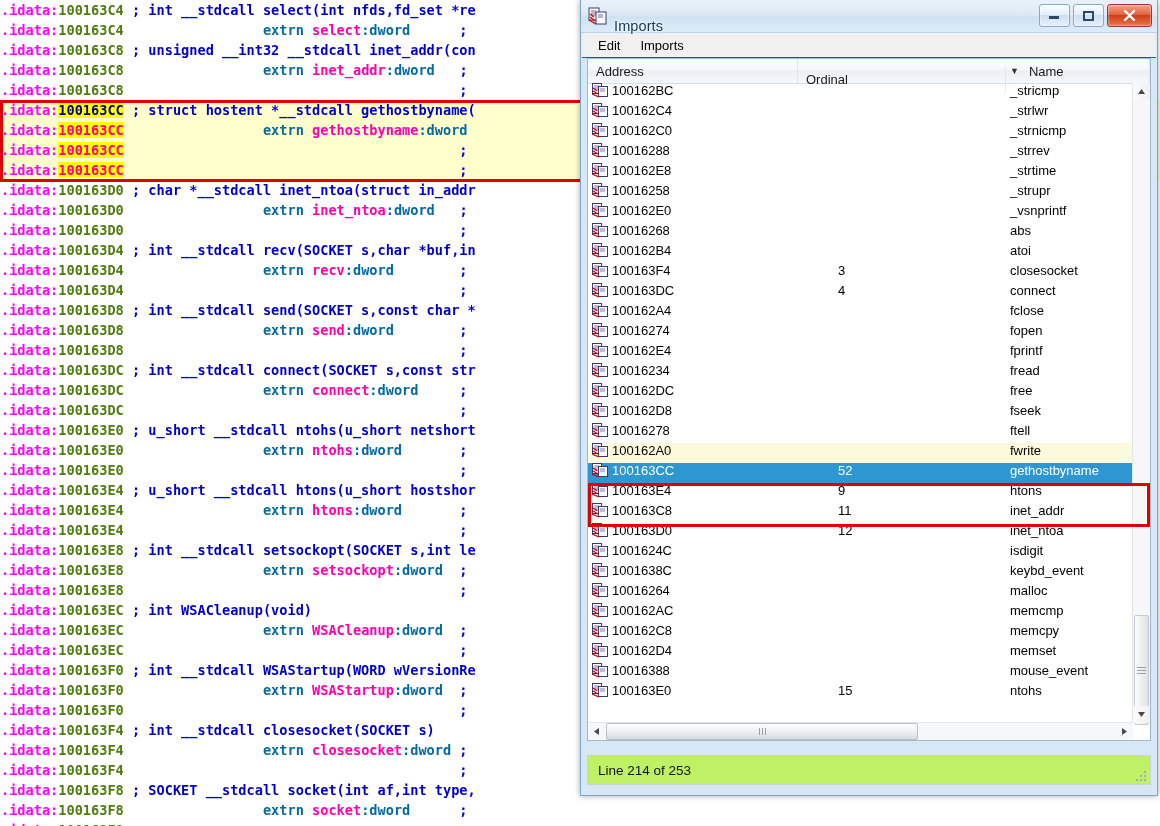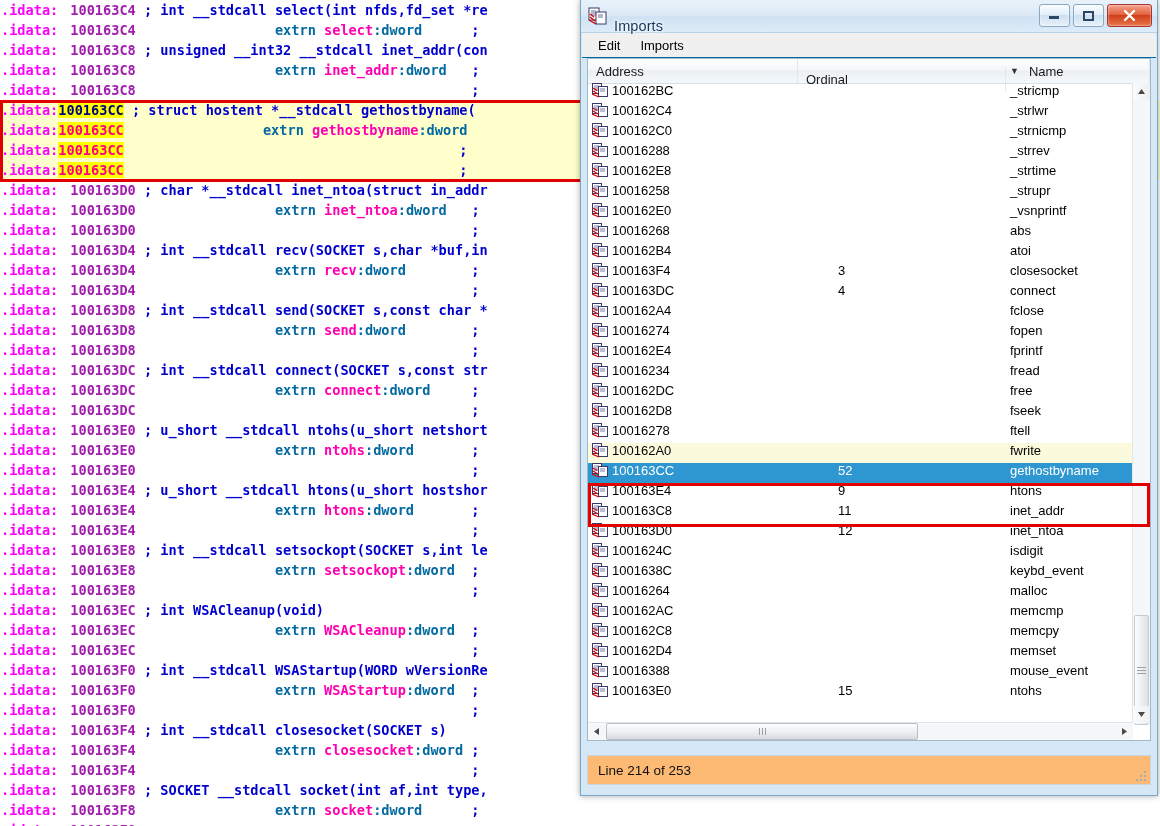--- a/index.html
+++ b/index.html
@@ -22,21 +22,21 @@
     white-space:pre;
     overflow:hidden;
   }
   .dline{
     height:20px;line-height:20px;white-space:pre;
     padding-left:1px;
     position:relative;
   }
   .dline.hl{ background:#ffffcc; }
   .seg{ color:#ff00ff; }
-  .segd{ color:#a21caf;margin-left:12px; }
+  .segd{ color:#4d7c0f; }
   .addr-hl{ background:#ffff00; color:#ff0080; }
   .addr-hl-first{ background:#ffff00; color:#000080; }
   .cmt{ color:#0000cd; }
   .kw{ color:#0369a1; }
   .fn{ color:#ff00b0; }
   .semi{ color:#0000cd; }
 
   
   #disasm-box{
     position:absolute;left:0;top:100px;width:585px;height:82px;
@@ -170,21 +170,21 @@
     height:15px;width:310px;margin-left:1px;
     background:linear-gradient(180deg,#fdfdfe 0%,#eceef0 55%,#d8dbde 100%);
     border:1px solid #b9bfc4;border-radius:2px;
     display:flex;align-items:center;justify-content:center;
   }
   #hthumb .grip{width:auto;display:flex;gap:2px;}
   #hthumb .grip i{display:block;width:1px;height:7px;background:#9aa2a8;}
 
   #statusbar{
     position:absolute;left:6px;right:6px;bottom:10px;height:30px;
-    background:#fdba74;border:1px solid #ccd4da;
+    background:#bef264;border:1px solid #ccd4da;
     display:flex;align-items:center;padding-left:10px;
     font-size:13.5px;color:#111;
     box-sizing:border-box;
   }
   #grip-corner{
     position:absolute;right:4px;bottom:3px;width:12px;height:12px;
   }
   #grip-corner i{position:absolute;width:2px;height:2px;background:#a6aeb4;}
 </style>
 </head>

